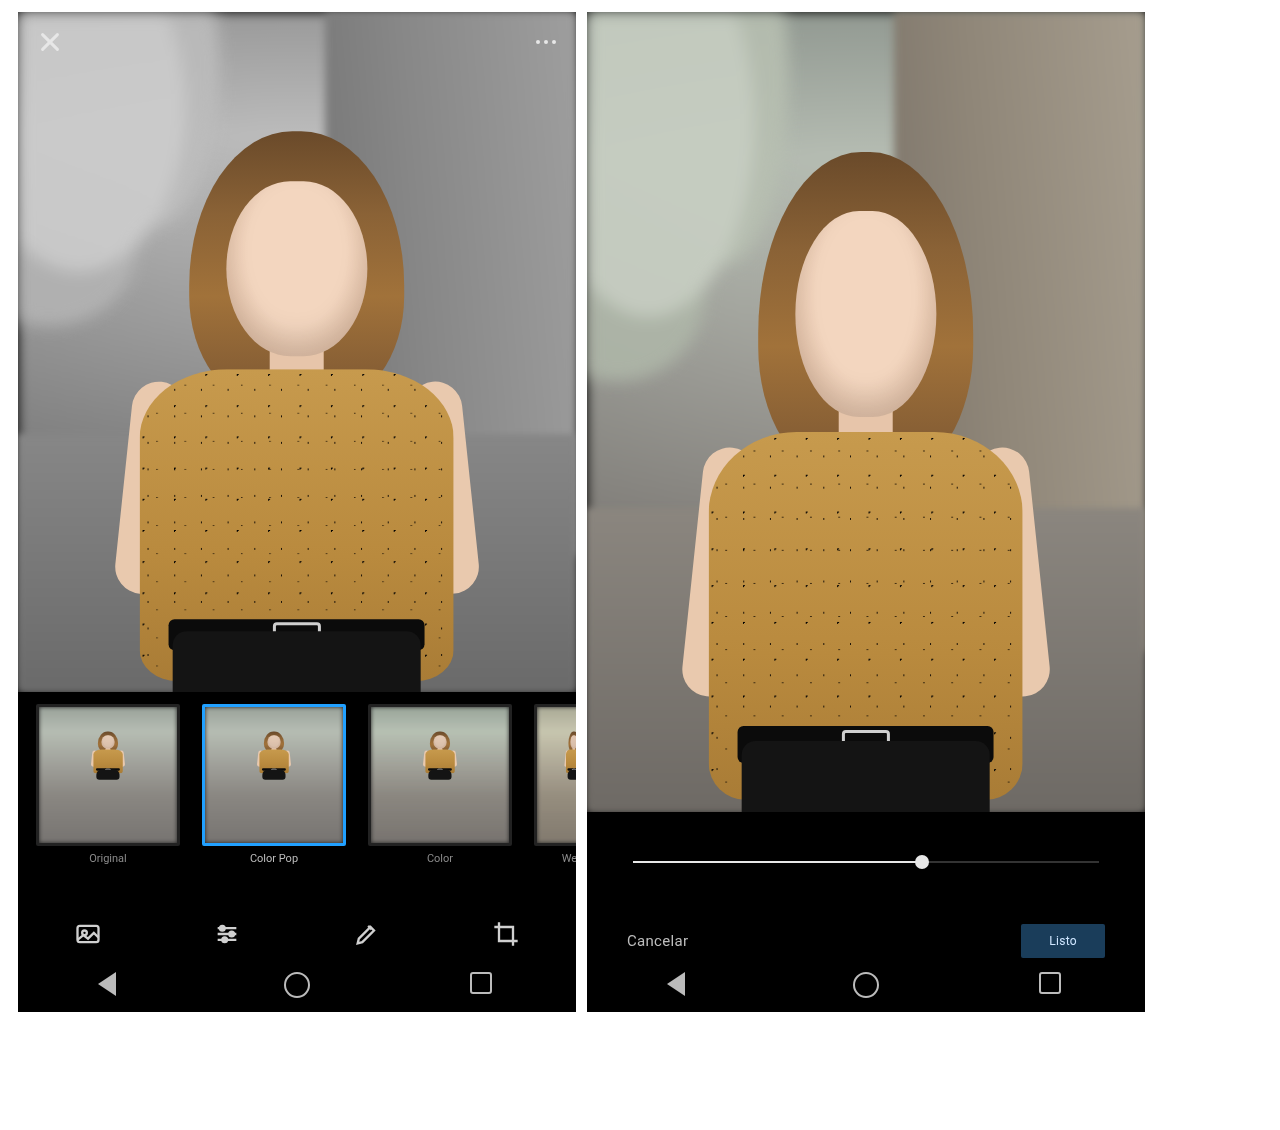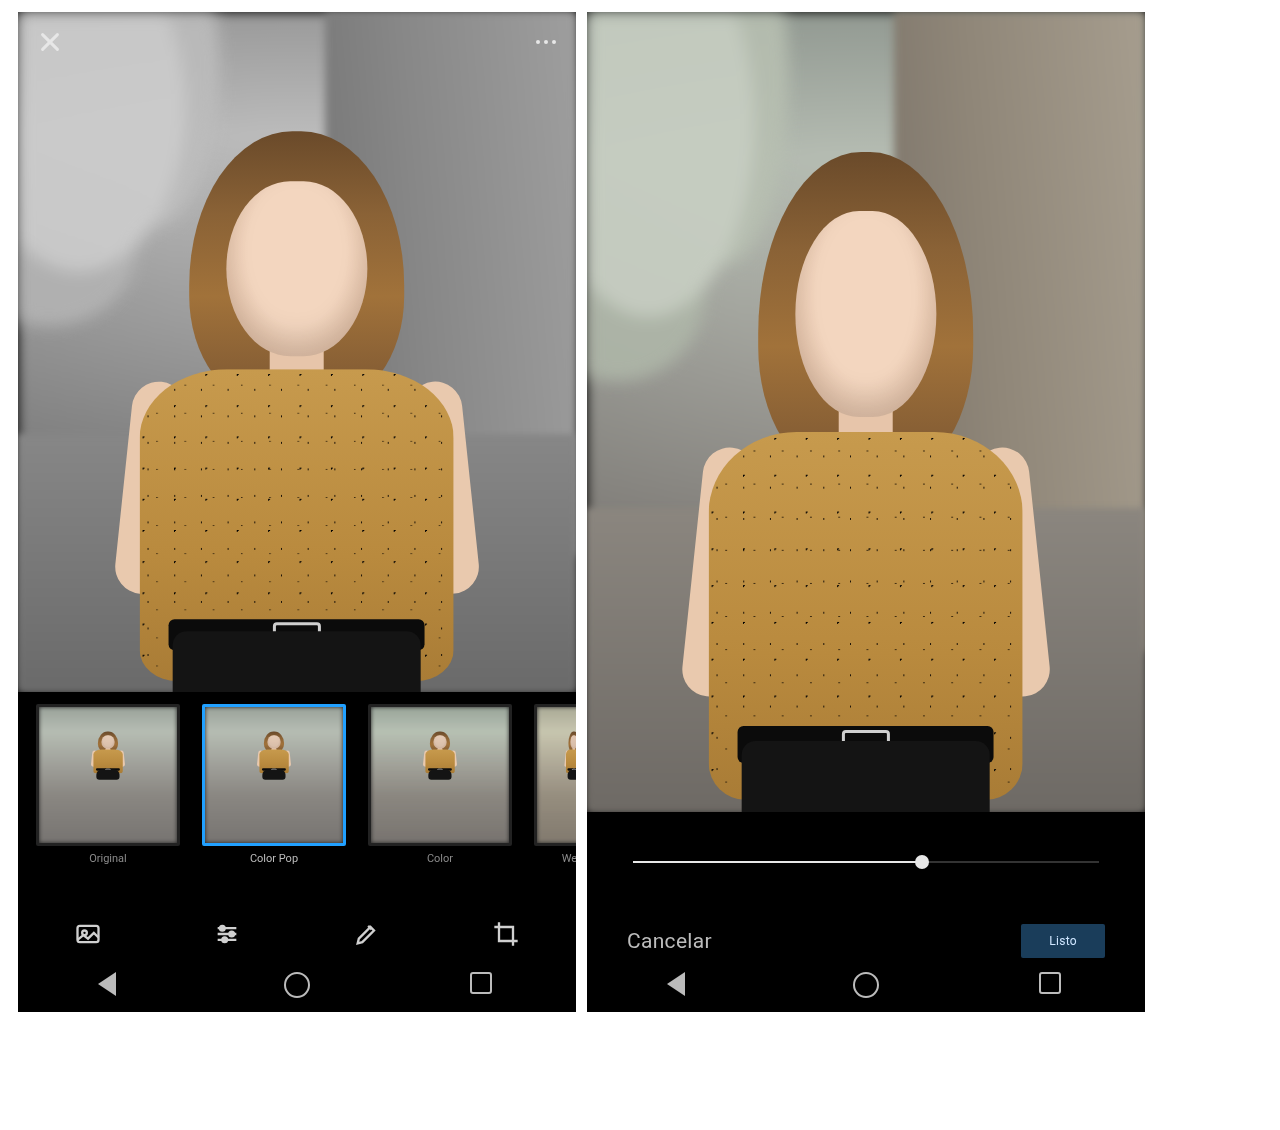--- a/index.html
+++ b/index.html
@@ -84,21 +84,21 @@
   .navbtn{width:26px;height:26px;opacity:.9;}
   .tri{width:0;height:0;border-top:12px solid transparent;border-bottom:12px solid transparent;border-right:18px solid #cfcfcf;}
   .circ{width:22px;height:22px;border:2.5px solid #cfcfcf;border-radius:50%;}
   .sq{width:18px;height:18px;border:2.5px solid #cfcfcf;border-radius:3px;}
   
   .sliderZone{position:absolute;left:0;right:0;top:820px;height:60px;display:flex;align-items:center;padding:0 46px;}
   .track{position:relative;flex:1;height:2px;background:#333;}
   .fill{position:absolute;left:0;top:0;height:2px;background:#e7e7e7;}
   .knob{position:absolute;top:50%;transform:translate(-50%,-50%);width:14px;height:14px;border-radius:50%;background:#e7e7e7;}
   .actions{position:absolute;left:0;right:0;top:894px;height:70px;display:flex;align-items:center;justify-content:space-between;padding:0 40px;}
-  .btnGhost{color:#bcbcbc;font-size:21px;letter-spacing:.3px;}
+  .btnGhost{color:#bcbcbc;font-size:15px;letter-spacing:.3px;}
   .btnPrimary{color:#cfe6ff;font-size:12px;letter-spacing:.3px;background:#1a3d5a;padding:10px 28px;border-radius:2px;}
 </style>
 </head>
 <body>
 
 <div class="stage">
 
   <div class="phone left">
 
     <div class="photo">

